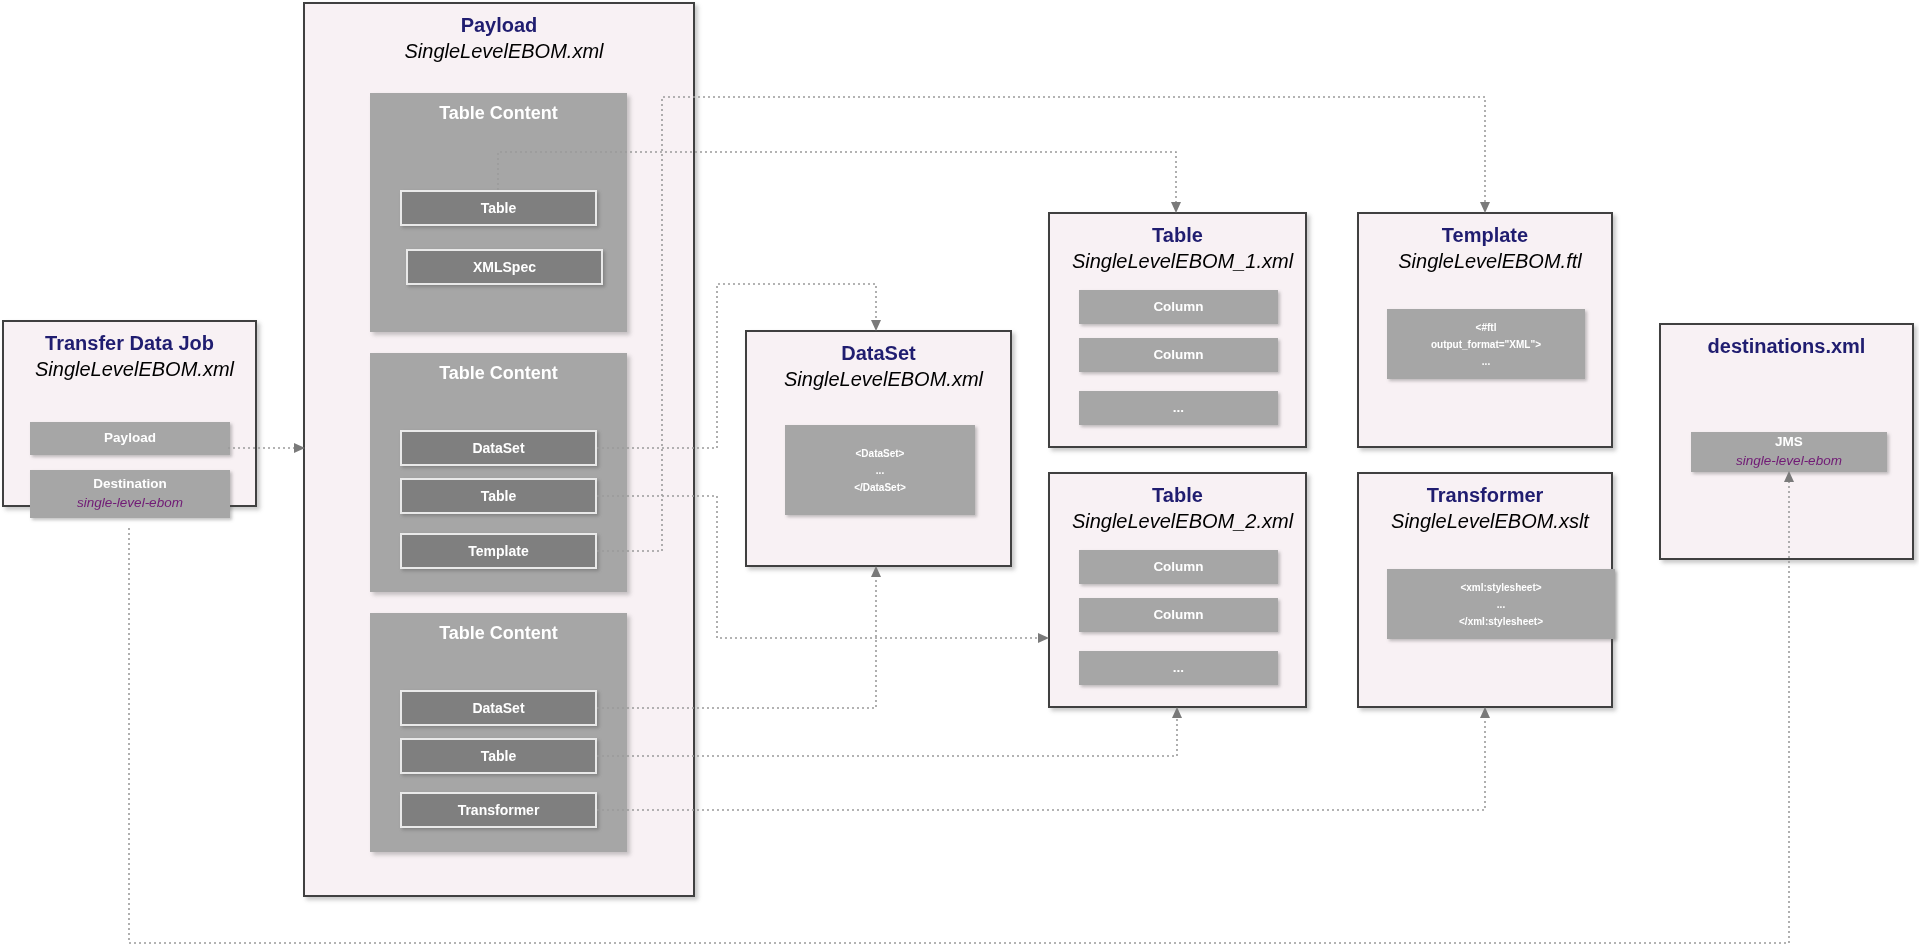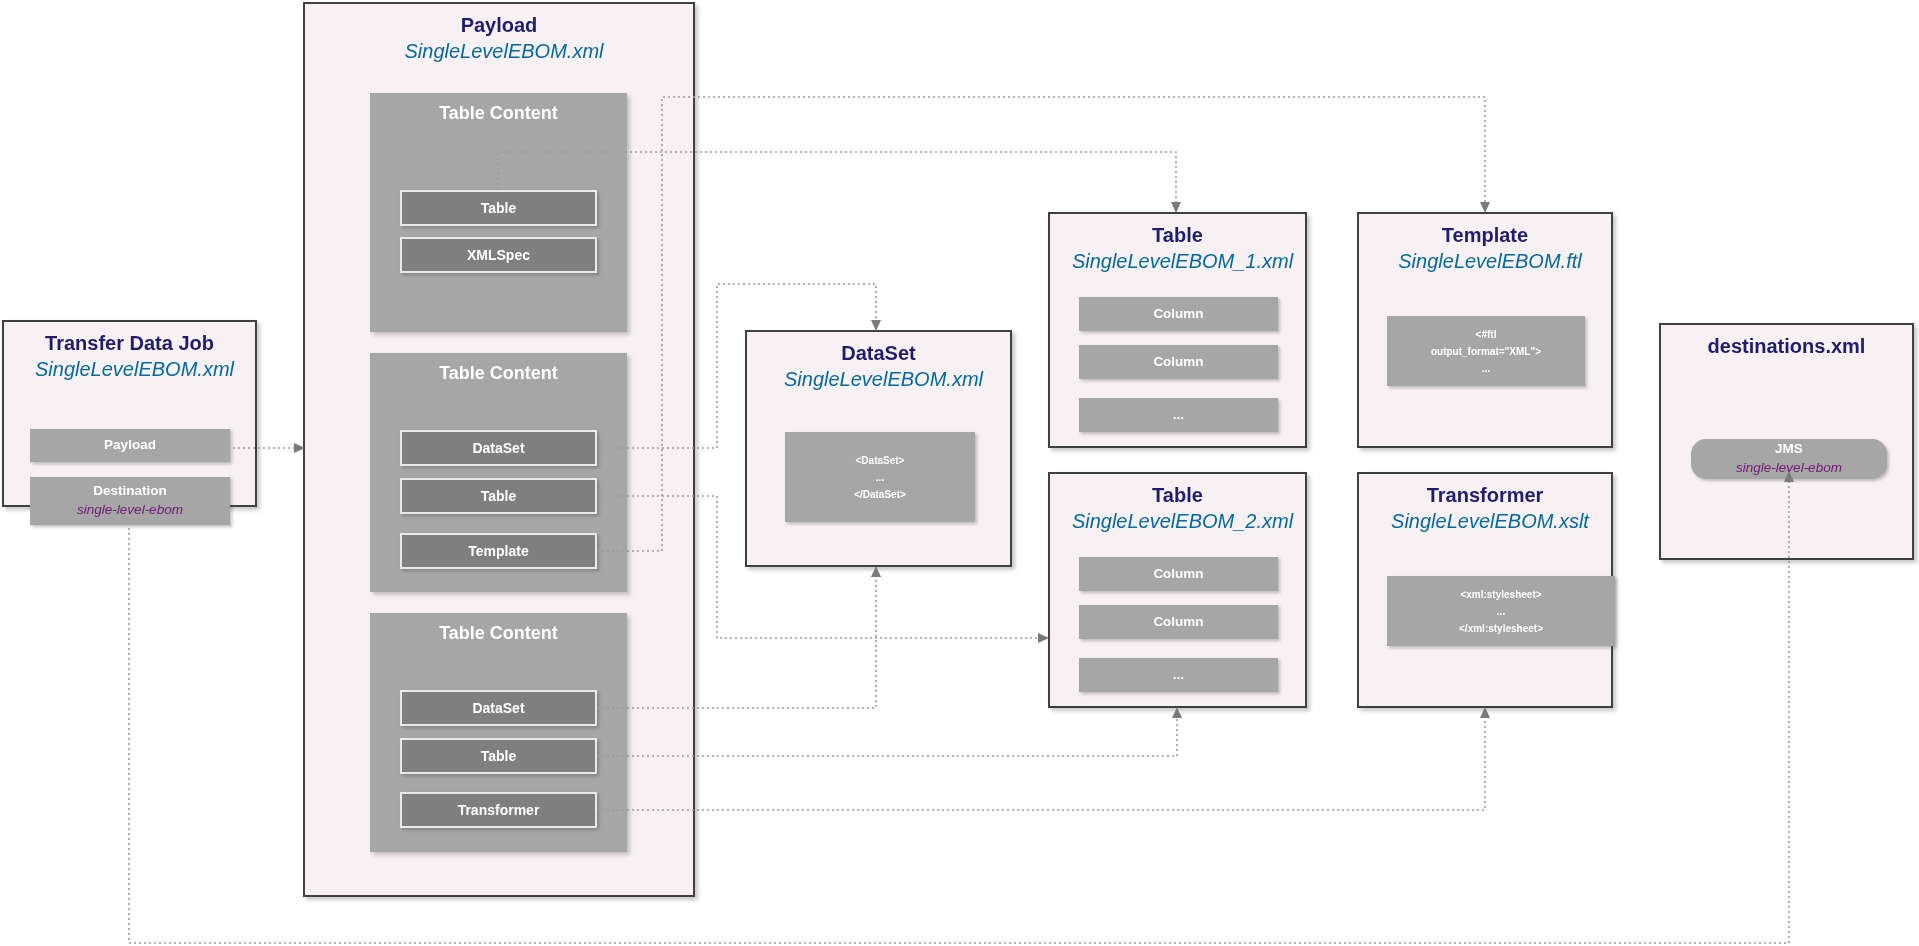--- a/index.html
+++ b/index.html
@@ -10,41 +10,41 @@
   
   .obox{
     position:absolute;background:#f8f1f4;border:2px solid #404040;
     box-shadow:3px 3px 4px rgba(100,100,100,.35);box-sizing:border-box;
   }
   .obox-title{
     margin-top:9px;text-align:center;font-weight:bold;font-size:20px;
     color:#201d70;line-height:1.25;
   }
   .obox-sub{
-    text-align:center;font-style:italic;font-size:20px;color:#0369a1;line-height:1.3;padding-left:10px;
+    text-align:center;font-style:italic;font-size:20px;color:#000000;line-height:1.3;padding-left:10px;
   }
   
   .tcpanel{
     position:absolute;background:#a6a6a6;box-shadow:3px 3px 4px rgba(100,100,100,.35);
     box-sizing:border-box;
   }
   .tcpanel-title{
     margin-top:10px;text-align:center;color:#ffffff;font-weight:bold;font-size:18px;
   }
   .tcitem{
     position:absolute;left:30px;width:197px;height:36px;background:#7f7f7f;
     border:2px solid #e9e9e9;box-sizing:border-box;display:flex;align-items:center;
     justify-content:center;color:#ffffff;font-weight:bold;font-size:14px;
     box-shadow:2px 2px 3px rgba(80,80,80,.4);
   }
   
   .gbar{
     position:absolute;background:#a6a6a6;color:#ffffff;font-weight:bold;
     display:flex;flex-direction:column;align-items:center;justify-content:center;
-    box-shadow:2px 2px 3px rgba(80,80,80,.35);box-sizing:border-box;text-align:center;margin-top:7px;
+    box-shadow:2px 2px 3px rgba(80,80,80,.35);box-sizing:border-box;text-align:center;
   }
   .gbar .line{font-size:10px;line-height:1.7;}
   .gbar .lbl{font-size:13.5px;line-height:1.4;}
   .gbar .val{font-size:13.5px;font-style:italic;font-weight:normal;
     color:#701a75;line-height:1.4;}
   .colbar{height:34px;font-size:14px;}
   #connector-layer{position:absolute;left:0;top:0;pointer-events:none;}
 </style>
 </head>
 <body>
@@ -63,21 +63,21 @@
     </div>
   </div>
 
   <div class="obox" style="left:303px;top:2px;width:392px;height:895px;">
     <div class="obox-title">Payload</div>
     <div class="obox-sub">SingleLevelEBOM.xml</div>
 
     <div class="tcpanel" style="left:65px;top:89px;width:257px;height:239px;">
       <div class="tcpanel-title">Table Content</div>
       <div class="tcitem" style="top:97px;">Table</div>
-      <div class="tcitem" style="top:144px;">XMLSpec</div>
+      <div class="tcitem" style="top:156px;margin-left:6px;">XMLSpec</div>
     </div>
 
     <div class="tcpanel" style="left:65px;top:349px;width:257px;height:239px;">
       <div class="tcpanel-title">Table Content</div>
       <div class="tcitem" style="top:77px;">DataSet</div>
       <div class="tcitem" style="top:125px;">Table</div>
       <div class="tcitem" style="top:180px;">Template</div>
     </div>
 
     <div class="tcpanel" style="left:65px;top:609px;width:257px;height:239px;">
@@ -141,21 +141,21 @@
     <div class="obox-sub">SingleLevelEBOM.xslt</div>
     <div class="gbar" style="left:28px;top:95px;width:228px;height:70px;">
       <div class="line">&lt;xml:stylesheet&gt;</div>
       <div class="line">...</div>
       <div class="line">&lt;/xml:stylesheet&gt;</div>
     </div>
   </div>
 
   <div class="obox" style="left:1659px;top:323px;width:255px;height:237px;">
     <div class="obox-title">destinations.xml</div>
-    <div class="gbar" style="left:30px;top:107px;width:196px;height:40px;border-radius:15px;">
+    <div class="gbar" style="left:30px;top:107px;width:196px;height:40px;">
       <div class="lbl">JMS</div>
       <div class="val">single-level-ebom</div>
     </div>
   </div>
 
   <svg id="connector-layer" width="1919" height="946" viewBox="0 0 1919 946">
     <g fill="none" stroke="#9b9b9b" stroke-width="1.6" stroke-dasharray="2 3">
 
       <path d="M 228 448 L 294 448"></path>
 

